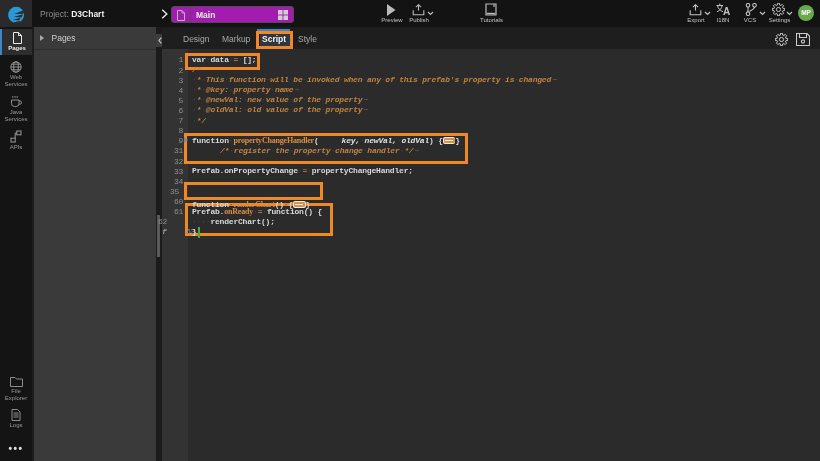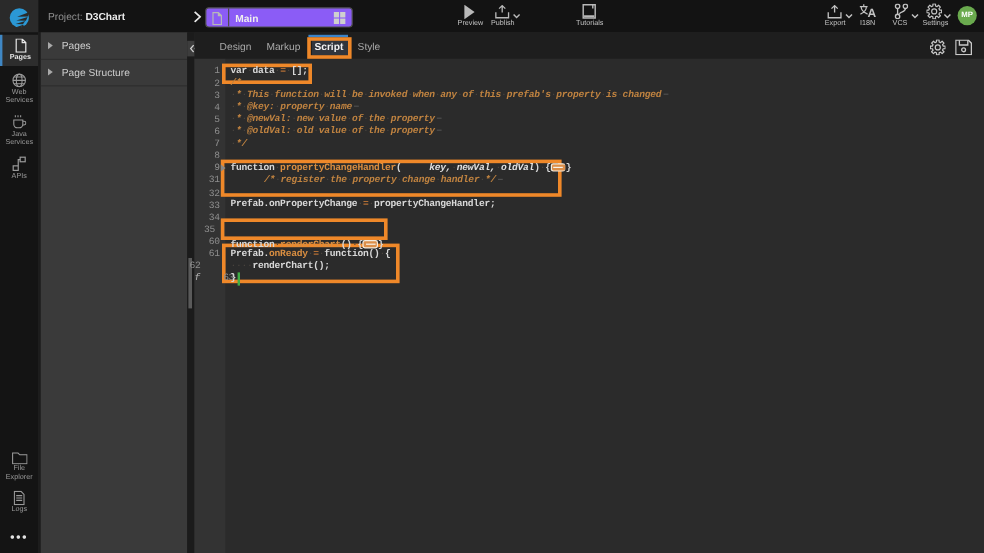--- a/index.html
+++ b/index.html
@@ -6,21 +6,21 @@
   body{width:820px;height:461px;position:relative;overflow:hidden;background:#2b2b2b;
        font-family:"Liberation Sans",sans-serif;}
   .abs{position:absolute;}
   
   #topbar{left:0;top:0;width:820px;height:27px;background:#131313;}
   #logobox{left:0;top:0;width:32px;height:27px;background:#2a2a2a;}
   #projlbl{left:40px;top:9px;font-size:8.5px;color:#8f8f8f;}
   #projlbl b{color:#efefef;font-weight:bold;}
   .tsmall{font-size:6px;color:#c2c2c2;text-align:center;}
   
-  #mainsel{left:171px;top:6px;width:121px;height:15px;background:#8b5cf6;
+  #mainsel{left:171px;top:6px;width:121px;height:15px;background:#a21caf;
            border:1px solid #4e4e4e;border-radius:3px;}
   #mainsel .divider{position:absolute;left:18px;top:0;width:1px;height:100%;background:#4e4e4e;}
   #mainsel .mname{position:absolute;left:24px;top:3px;font-size:8.5px;font-weight:bold;color:#efefef;}
   
   #avatar{left:798px;top:5px;width:16px;height:16px;border-radius:50%;background:#6aaa4e;
           color:#fff;font-size:6.5px;font-weight:bold;text-align:center;line-height:16px;}
   
   #rail{left:0;top:27px;width:32px;height:434px;background:#141414;}
   .railitem{position:absolute;left:0;width:32px;text-align:center;color:#9a9a9a;}
   .railitem .lbl{font-size:6px;line-height:6.5px;margin-top:1px;}
@@ -45,21 +45,21 @@
   .tab.active{color:#f2f2f2;font-weight:bold;}
   #tabind{left:257px;top:29px;width:33px;height:1.5px;background:#3c84c9;}
   
   #gutter{left:162px;top:49px;width:26px;height:412px;background:#333333;}
   #code{left:188px;top:49px;width:632px;height:412px;background:#2b2b2b;}
   .ln{position:absolute;font-family:"Liberation Mono",monospace;font-size:8px;
       color:#8f8f8f;letter-spacing:-0.3px;}
   .cl{position:absolute;left:192px;font-family:"Liberation Mono",monospace;font-size:8px;
       font-weight:bold;color:#d8d8d8;white-space:pre;letter-spacing:-0.2px;}
   .cm{color:#c08340;font-style:italic;}
-  .fn{color:#d98e41;}
+  .fn{color:#d98e41;font-family:Liberation Serif, serif;}
   .op{color:#b06d35;}
   .pa{font-style:italic;color:#e0e0e0;padding-left:23px;}
   i.sp{font-style:normal;color:#4b463f;font-weight:normal;}
   .tdash{display:inline-block;width:3.5px;height:1.2px;background:#4e4e4e;margin-left:2px;vertical-align:2px;}
   
   .obox{position:absolute;border:3px solid #ef8829;}
   
   .fold{display:inline-block;width:12.5px;height:7px;background:#f4ece0;border-radius:2px;
         vertical-align:-1px;position:relative;}
   .fold i{position:absolute;left:0.8px;top:0.8px;right:0.8px;bottom:0.8px;background:#dc8f4a;border-radius:1.2px;}
@@ -202,21 +202,20 @@
     <path d="M1 .5 H6.5 L9 3 V11.5 H1 Z" fill="none" stroke="#9a9a9a" stroke-width="0.9"></path>
     <path d="M2.5 4 H7.5 M2.5 6 H7.5 M2.5 8 H7.5" stroke="#9a9a9a" stroke-width="0.9"></path>
   </svg>
   <div class="lbl">Logs</div>
 </div>
 <div class="railitem" style="top:443px;color:#e3e3e3;font-size:10px;letter-spacing:1.5px;font-weight:bold">•••</div>
 
 <div class="abs" id="seam"></div>
 <div class="abs" id="panel">
   <div class="prow" style="top:0"><span class="tri"></span>Pages</div>
-  <div class="prow" style="top:22px"><span class="tri"></span>Page Structure</div>
 </div>
 
 <div class="abs" id="splitter"></div>
 <div class="abs" id="sthumb"></div>
 <div class="abs" id="collbtn">
     <svg style="position:absolute;left:1.5px;top:3px" width="8" height="7" viewBox="0 0 8 7">
   <g fill="none" stroke="#cfcfcf" stroke-width="1.1">
     <polyline points="3.4,0.6 0.9,3.5 3.4,6.4"></polyline>
     <polyline points="6.9,0.6 4.4,3.5 6.9,6.4"></polyline>
   </g>

